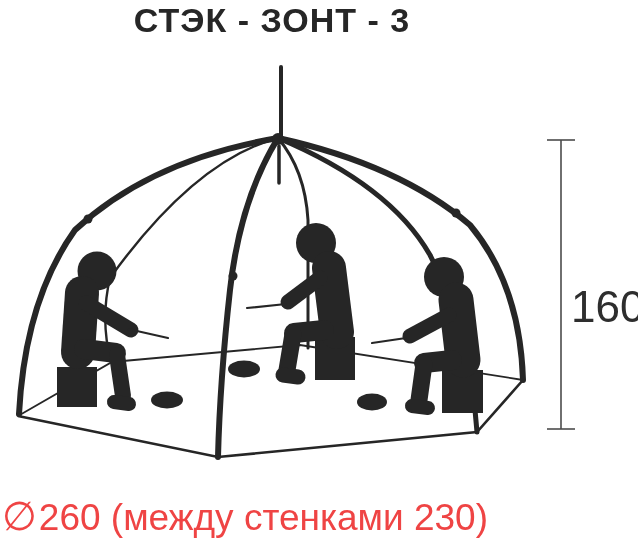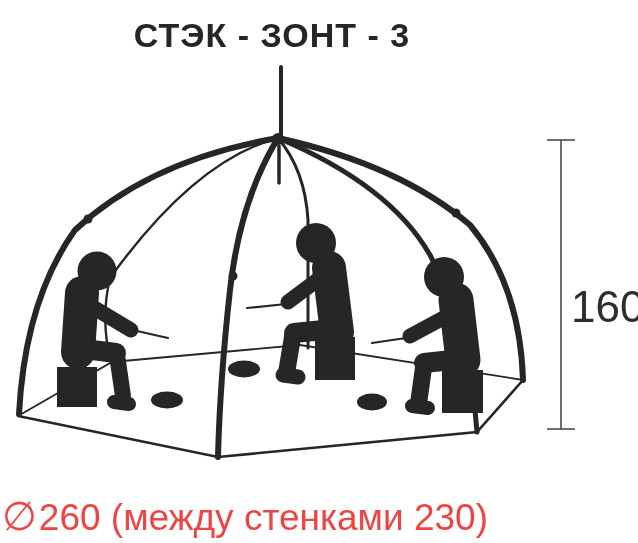--- a/index.html
+++ b/index.html
@@ -1,21 +1,21 @@
 <!DOCTYPE html>
 <html><head>
 <meta charset="utf-8">
 <style>
   html,body{margin:0;padding:0;}
   body{
     width:638px;height:543px;position:relative;background:#ffffff;
     font-family:"Liberation Sans","DejaVu Sans",sans-serif;overflow:hidden;
   }
   .title{
-    position:absolute;left:0;top:16px;width:544px;text-align:center;
+    position:absolute;left:0;top:1px;width:544px;text-align:center;
     font-size:34px;font-weight:bold;letter-spacing:1px;color:#262626;
     white-space:nowrap;
   }
   .dim-label{
     position:absolute;left:571px;top:282px;font-size:44px;color:#2e2e2e;
     white-space:nowrap;
   }
   .caption{
     position:absolute;left:2px;top:493px;font-size:37px;color:#ef4444;
     white-space:nowrap;letter-spacing:0px;

